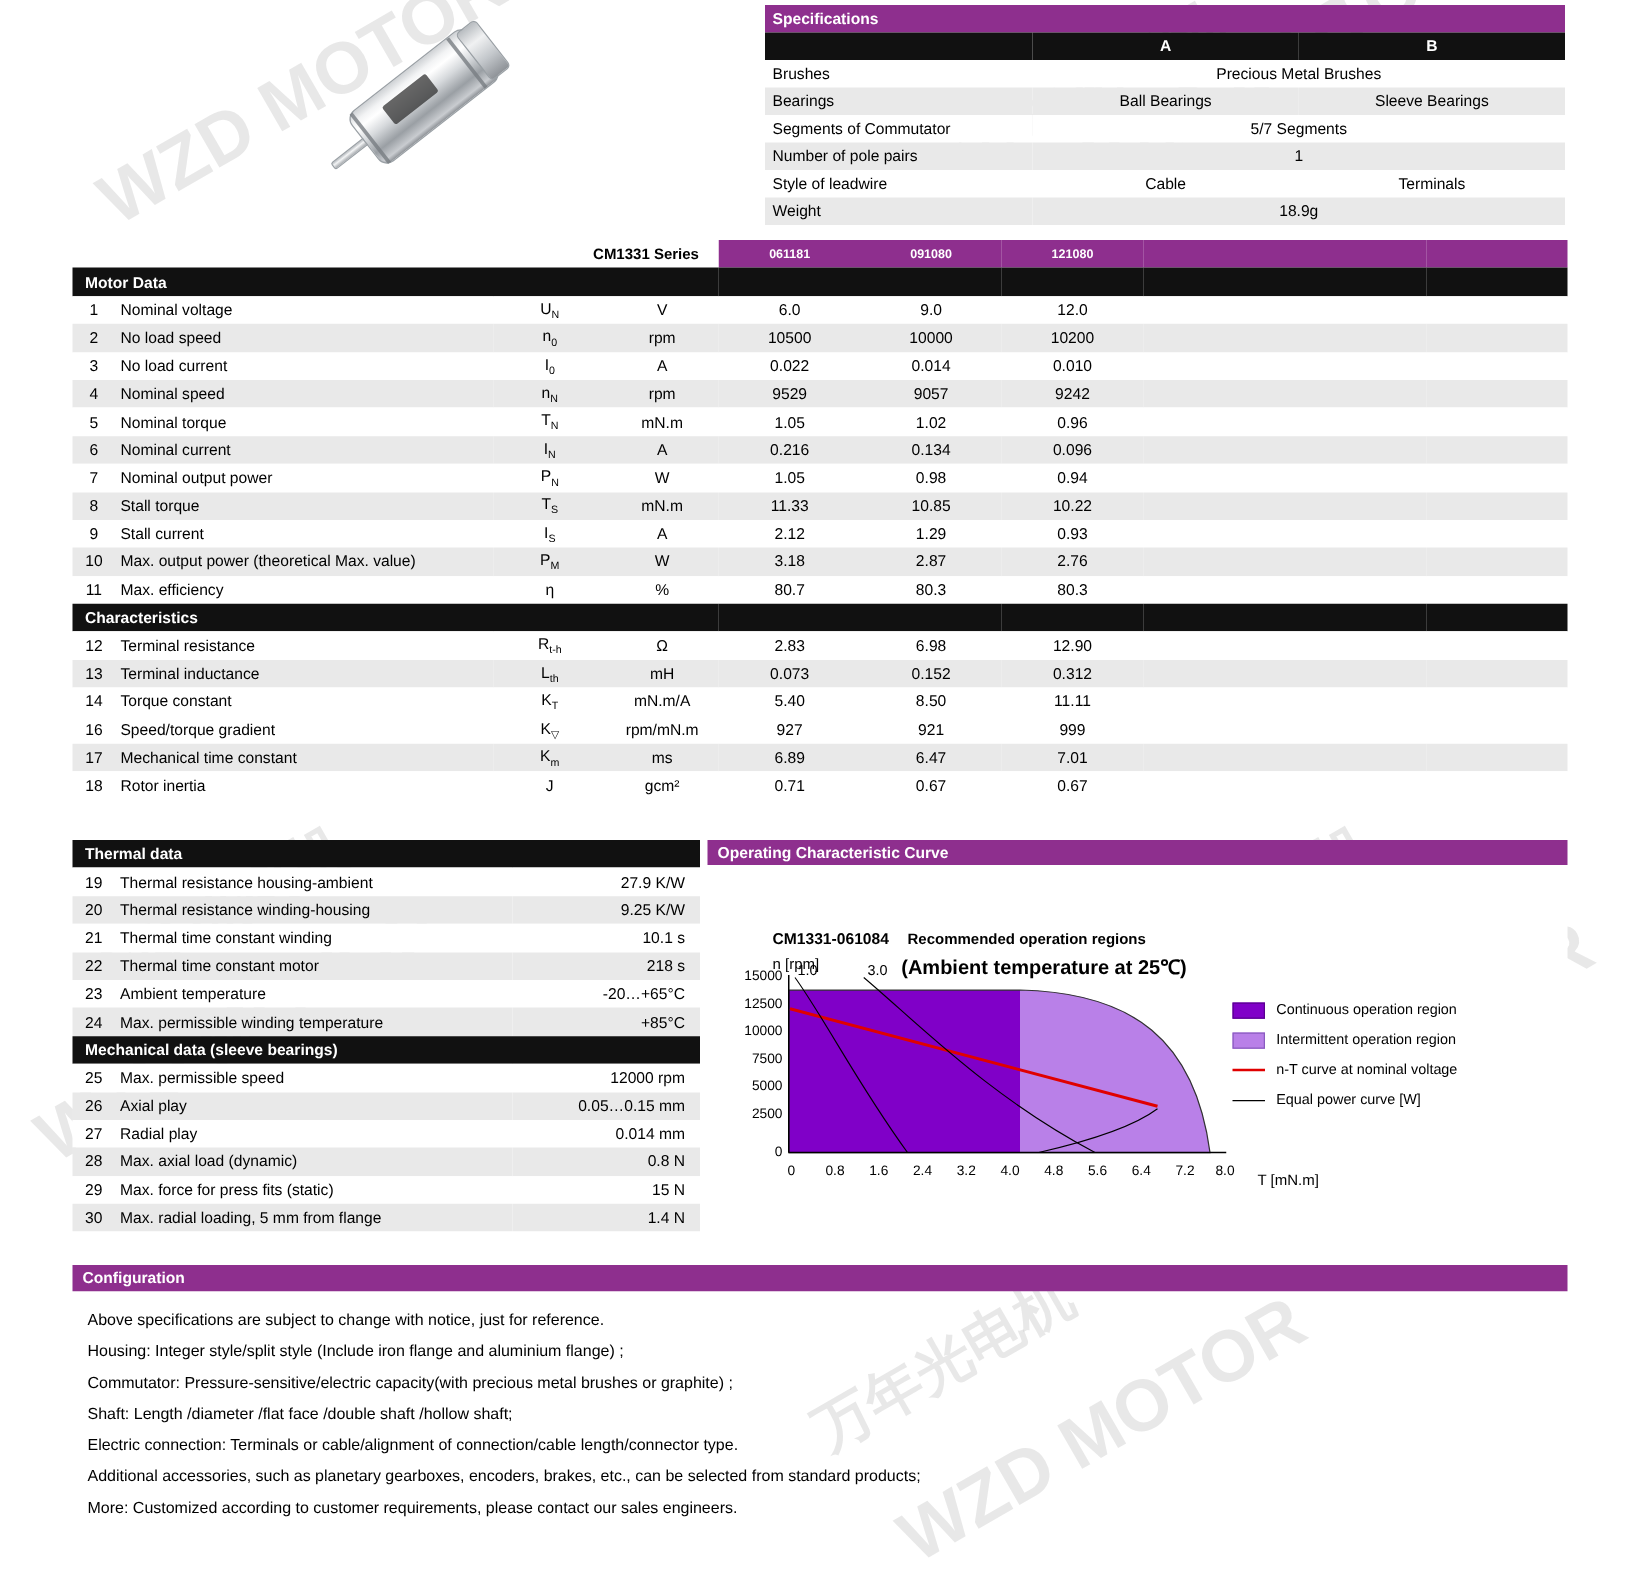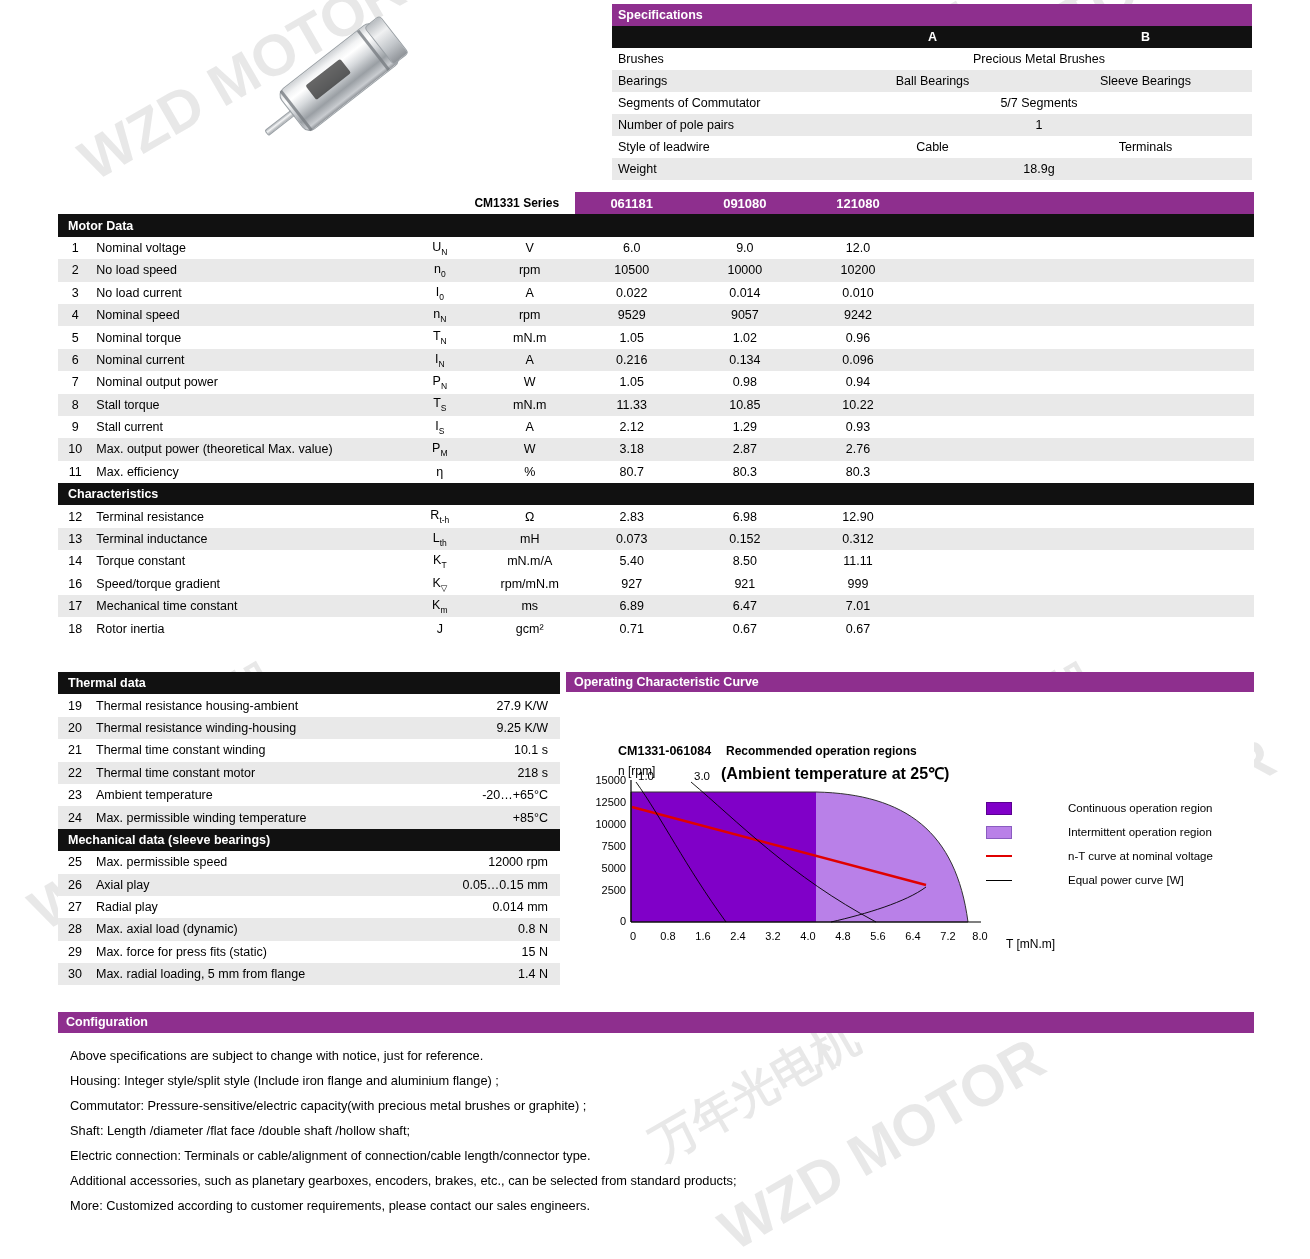--- a/index.html
+++ b/index.html
@@ -74,21 +74,21 @@
   .spec td.name { width: 214px; text-align: left; }
   .spec td.a, .spec td.b { text-align: center; width: 213px; }
   .spec td.span2 { text-align: center; }
 
   
   .main { position: absolute; left: 58px; top: 192px; width: 1196px; font-size: 12.5px; }
   .main table { border-collapse: collapse; width: 100%; }
   .main td { height: 22.4px; padding: 1px 4px; }
   .main .serieshdr td { background: #ffffff; font-weight: bold; }
   .main .serieshdr td.ser { text-align: right; padding-right: 16px; font-size: 12px; }
-  .main .serieshdr td.code { background: #8e2f8e; color: #fff; text-align: center; font-weight: bold; font-size: 13px; }
+  .main .serieshdr td.code { background: #8e2f8e; color: #fff; text-align: center; font-weight: bold; font-size: 10px; }
   .main .serieshdr td.codeblank { background: #8e2f8e; }
   .main .sec td { background: #111; color: #fff; font-weight: bold; }
   .main .sec td.secname { padding-left: 10px; }
   .main tr.r0 td { background: #ffffff; }
   .main tr.r1 td { background: #e9e9e9; }
   .main td.num { width: 34px; text-align: center; }
   .main td.lbl { width: 300px; }
   .main td.sym { width: 88px; text-align: center; }
   .main td.unit { width: 90px; text-align: center; }
   .main td.v { width: 112px; text-align: center; }
@@ -107,21 +107,21 @@
 
   
   .curvewrap { position: absolute; left: 566px; top: 672px; width: 688px; }
   .curvebar { background: #8e2f8e; color: #fff; font-weight: bold; font-size: 12.5px; padding: 3px 0 3px 8px; }
   .curvebox { position: relative; width: 688px; height: 300px; background: #fff; }
   .curvetitle { position: absolute; left: 52px; top: 52px; font-size: 12.5px; font-weight: bold; }
   .curve-n { position: absolute; left: 52px; top: 72px; font-size: 12px; }
   .rec1 { position: absolute; left: 160px; top: 52px; font-size: 12px; font-weight: bold; }
   .rec2 { position: absolute; left: 155px; top: 70px; font-size: 16px; font-weight: bold; }
   .legend { position: absolute; left: 420px; top: 104px; font-size: 11.5px; }
-  .legend .row { display: flex; align-items: center; height: 24px; gap: 47px; }
+  .legend .row { display: flex; align-items: center; height: 24px; }
   .legend .sw { width: 26px; height: 13px; margin-right: 9px; border: 1px solid #666; }
   .legend .sw.cont { background: #8000c8; border-color: #5a0090; }
   .legend .sw.inter { background: #b980e8; border-color: #8a5cc0; }
   .legend .ln { width: 26px; height: 0; border-top: 2px solid #e00000; margin-right: 9px; }
   .legend .ln.blk { border-top: 1px solid #000; }
   .tlabel { position: absolute; left: 440px; top: 245px; font-size: 12px; }
 
   
   .config { position: absolute; left: 58px; top: 1012px; width: 1196px; }
   .config .body { padding: 10px 12px 6px 12px; font-size: 12.8px; line-height: 25px; }

